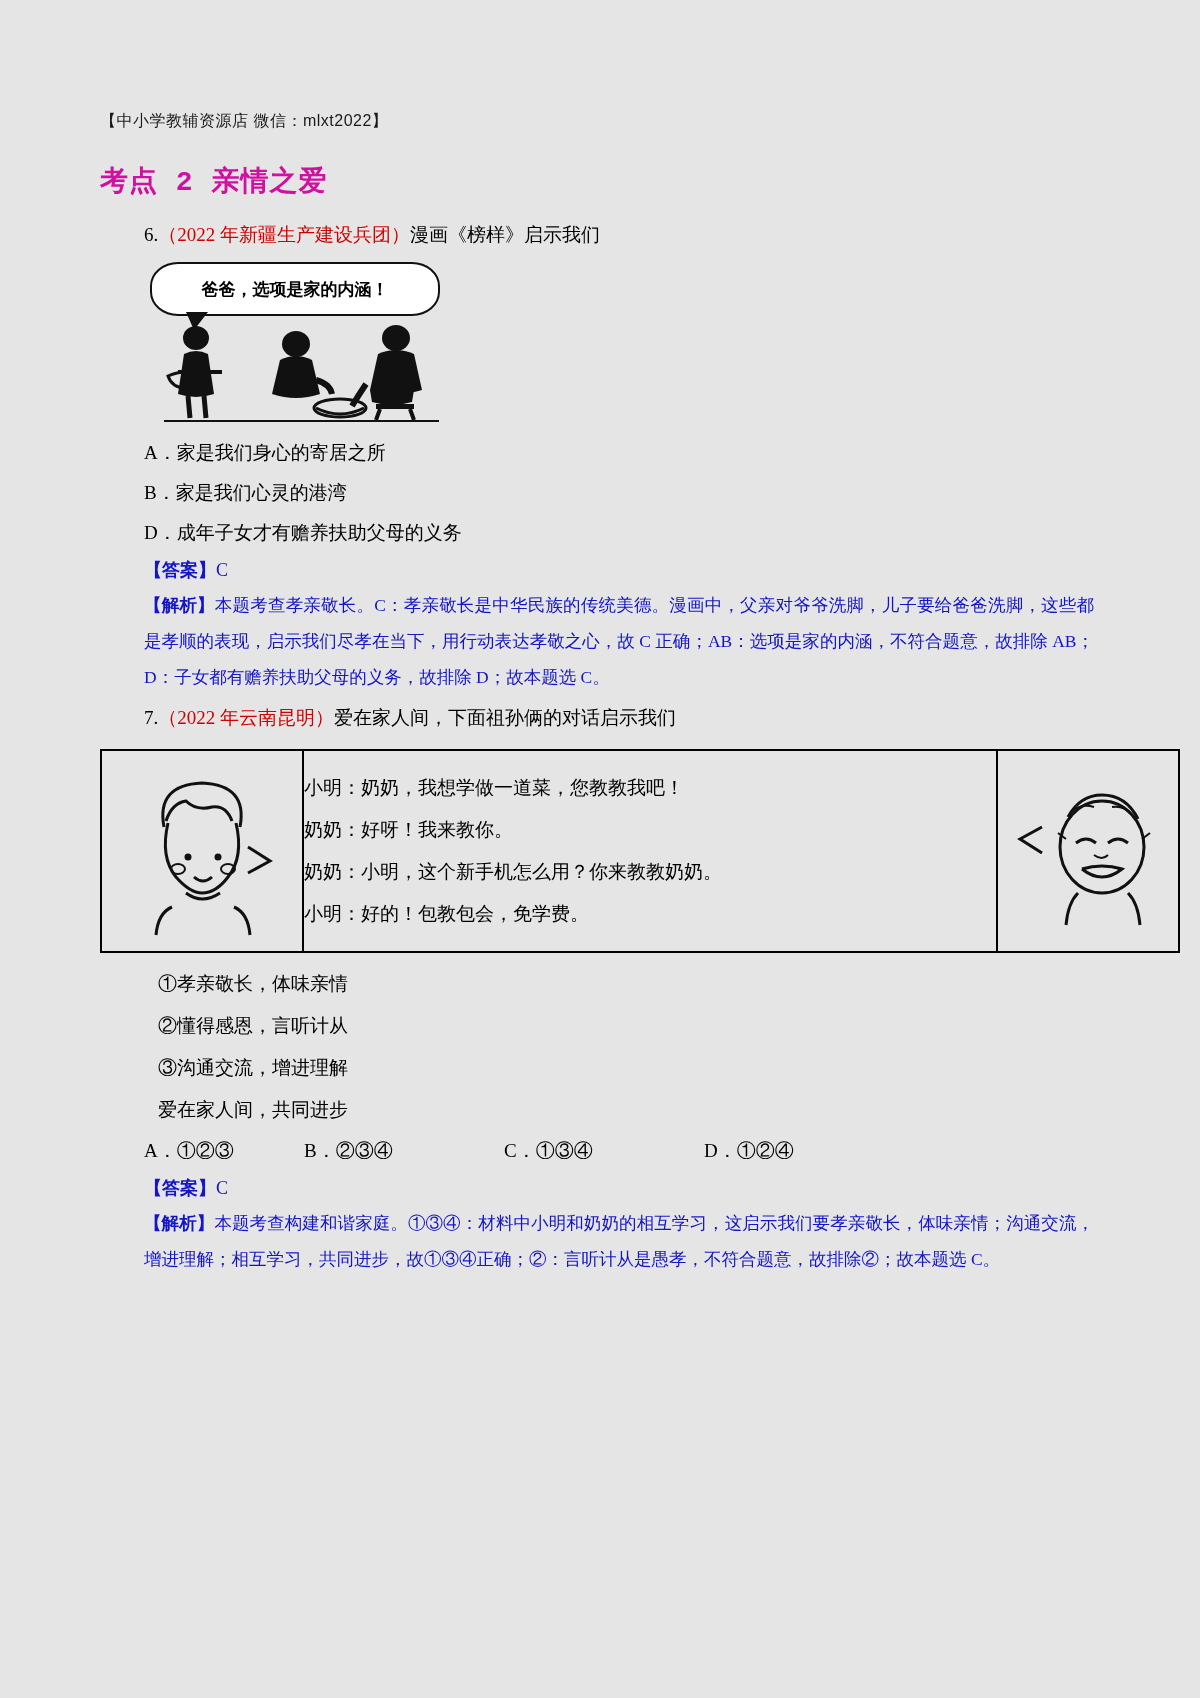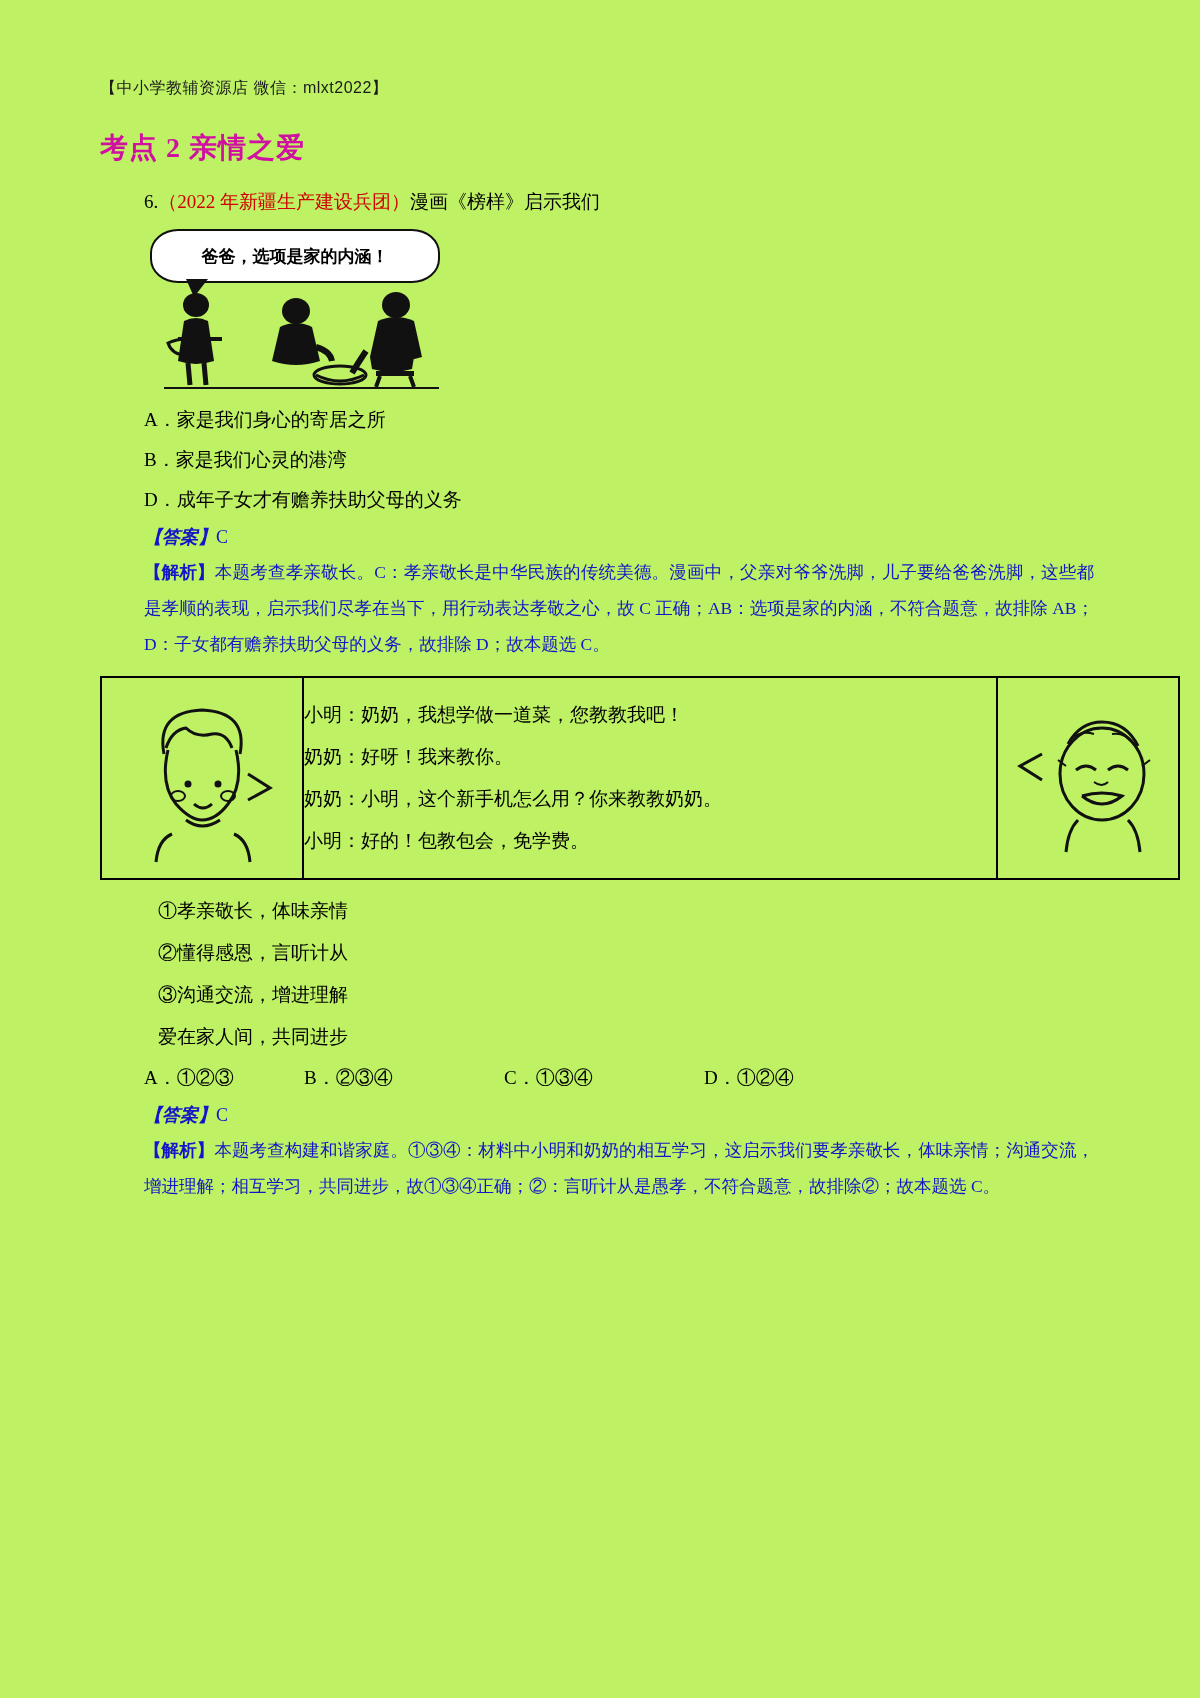--- a/index.html
+++ b/index.html
@@ -8,35 +8,35 @@
     background: #ffffff;
   }
   body {
     font-family: "Liberation Serif", serif;
     color: #000000;
   }
   .page {
     width: 1200px;
     height: 1698px;
     position: relative;
-    background: #bef264;
+    background: #e5e5e5;
     box-sizing: border-box;
-    padding: 78px 100px 0 100px;
+    padding: 111px 100px 0 100px;
     overflow: hidden;
   }
   .watermark {
     font-family: "Liberation Sans", sans-serif;
     font-size: 16px;
     color: #1a1a1a;
     letter-spacing: 0.5px;
     margin-left: 0px;
     margin-bottom: 30px;
   }
   .section-title {
-    font-family: Liberation Serif, serif;
+    font-family: Liberation Mono, monospace;
     font-weight: bold;
     font-size: 28px;
     color: #d010a0;
     margin: 10px 0 18px 0;
     letter-spacing: 1px;
   }
   .q-line {
     font-size: 19px;
     line-height: 34px;
     margin: 6px 0 6px 44px;
@@ -64,21 +64,20 @@
     color: #1414c8;
     margin-left: 44px;
     text-align: justify;
     margin-right: 6px;
   }
   .exp-block .lead {
     font-weight: bold;
   }
   .ans-label {
     font-weight: bold;
-    font-style: italic;
   }
 
   
   .comic6 {
     margin: 10px 0 6px 44px;
     width: 320px;
     height: 165px;
     position: relative;
   }
   .bubble {
@@ -207,20 +206,23 @@
   <div class="opt">D．成年子女才有赡养扶助父母的义务</div>
 
   <div class="ans-line">
     <span class="ans-label">【答案】</span><span>C</span>
   </div>
 
   <div class="exp-block">
     <span class="lead"><span>【解析】</span></span><span>本题考查孝亲敬长。C：孝亲敬长是中华民族的传统美德。漫画中，父亲对爷爷洗脚，儿子要给爸爸洗脚，这些都是孝顺的表现，启示我们尽孝在当下，用行动表达孝敬之心，故 C 正确；AB：选项是家的内涵，不符合题意，故排除 AB；D：子女都有赡养扶助父母的义务，故排除 D；故本题选 C。</span>
   </div>
 
+  <div class="q-line">
+    <span class="q-num">7.</span><span class="year-red">（2022 年云南昆明）</span><span>爱在家人间，下面祖孙俩的对话启示我们</span>
+  </div>
 
   <table class="dlg-table">
     <tbody>
         <tr>
       <td class="cell-boy">
         <svg class="face-svg" width="160" height="180" viewBox="0 0 160 180">
           <path d="M42 66 q-8 -42 38 -44 q46 2 38 44" fill="none" stroke="#111" stroke-width="3"></path>
           <path d="M44 60 q6 -18 20 -20 q10 10 26 6 q14 -2 20 14" fill="none" stroke="#111" stroke-width="3"></path>
           <path d="M46 62 q-8 34 8 54 q14 16 26 16 q14 0 26 -16 q16 -20 8 -54" fill="none" stroke="#111" stroke-width="3"></path>
           <circle cx="66" cy="96" r="3.5" fill="#111"></circle>

